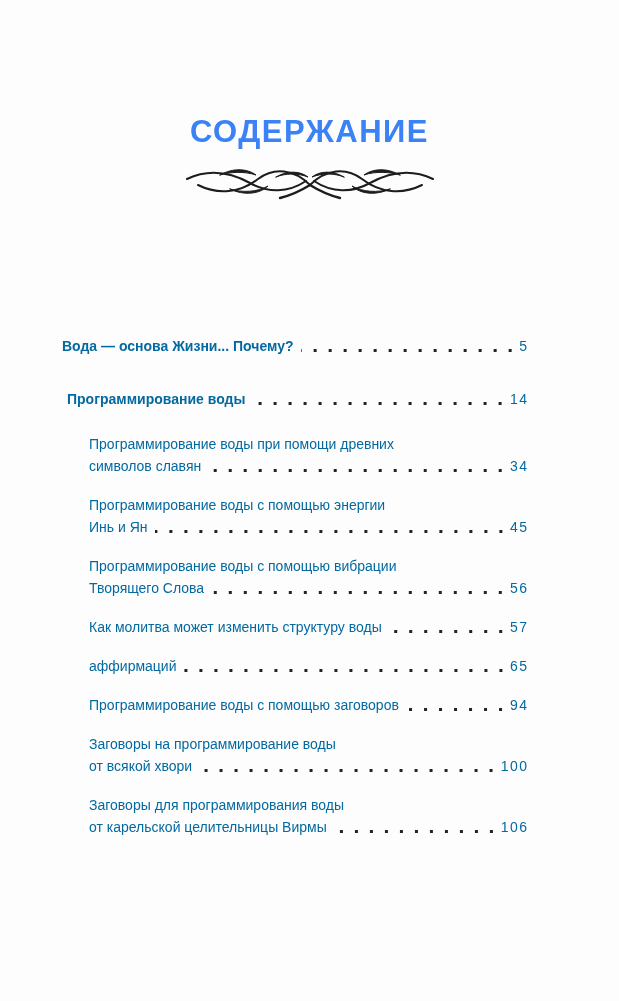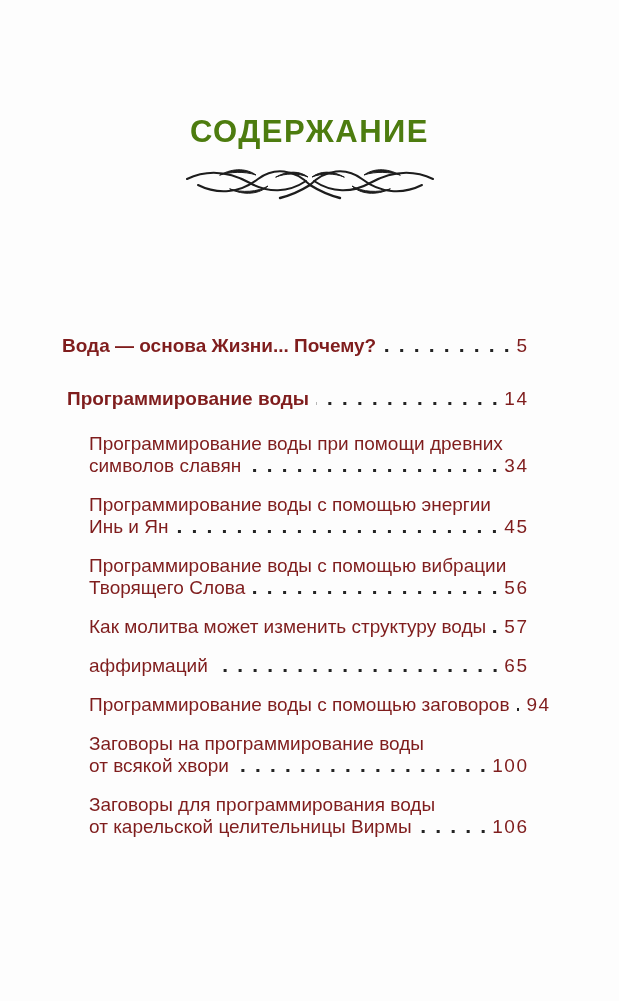--- a/index.html
+++ b/index.html
@@ -5,27 +5,27 @@
   html,body{margin:0;padding:0;}
   body{
     width:619px;height:1001px;overflow:hidden;
     background:#fdfdfd;color:#1d1d1d;
     font-family:"Liberation Sans","DejaVu Sans",sans-serif;
   }
   .page{box-sizing:border-box;width:619px;height:1001px;padding-top:114px;}
   .title{
     margin:0;text-align:center;
     font-size:31px;font-weight:bold;letter-spacing:1.5px;
-    line-height:36px;color:#4d7c0f;
+    line-height:36px;color:#3b82f6;
   }
   .ornament{display:block;margin:13px auto 0;width:252px;height:44px;}
   .toc{margin-top:128px;padding:0 92px 0 62px;}
   .entry{
-    font-size:19px;line-height:22px;margin-bottom:17px;
-    color:#7f1d1d;
+    font-size:14px;line-height:22px;margin-bottom:17px;
+    color:#0369a1;
   }
   .entry.bold{font-weight:bold;}
   .entry.lvl1{margin-left:5px;}
   .entry.lvl2{margin-left:27px;}
   .entry.gap-xl{margin-bottom:31px;}
   .entry.gap-lg{margin-bottom:23px;margin-top:24px;}
   .entry.last{margin-bottom:8px;}
   .l1{white-space:nowrap;}
   .row{display:flex;align-items:flex-end;}
   .txt{white-space:nowrap;flex:0 0 auto;}

